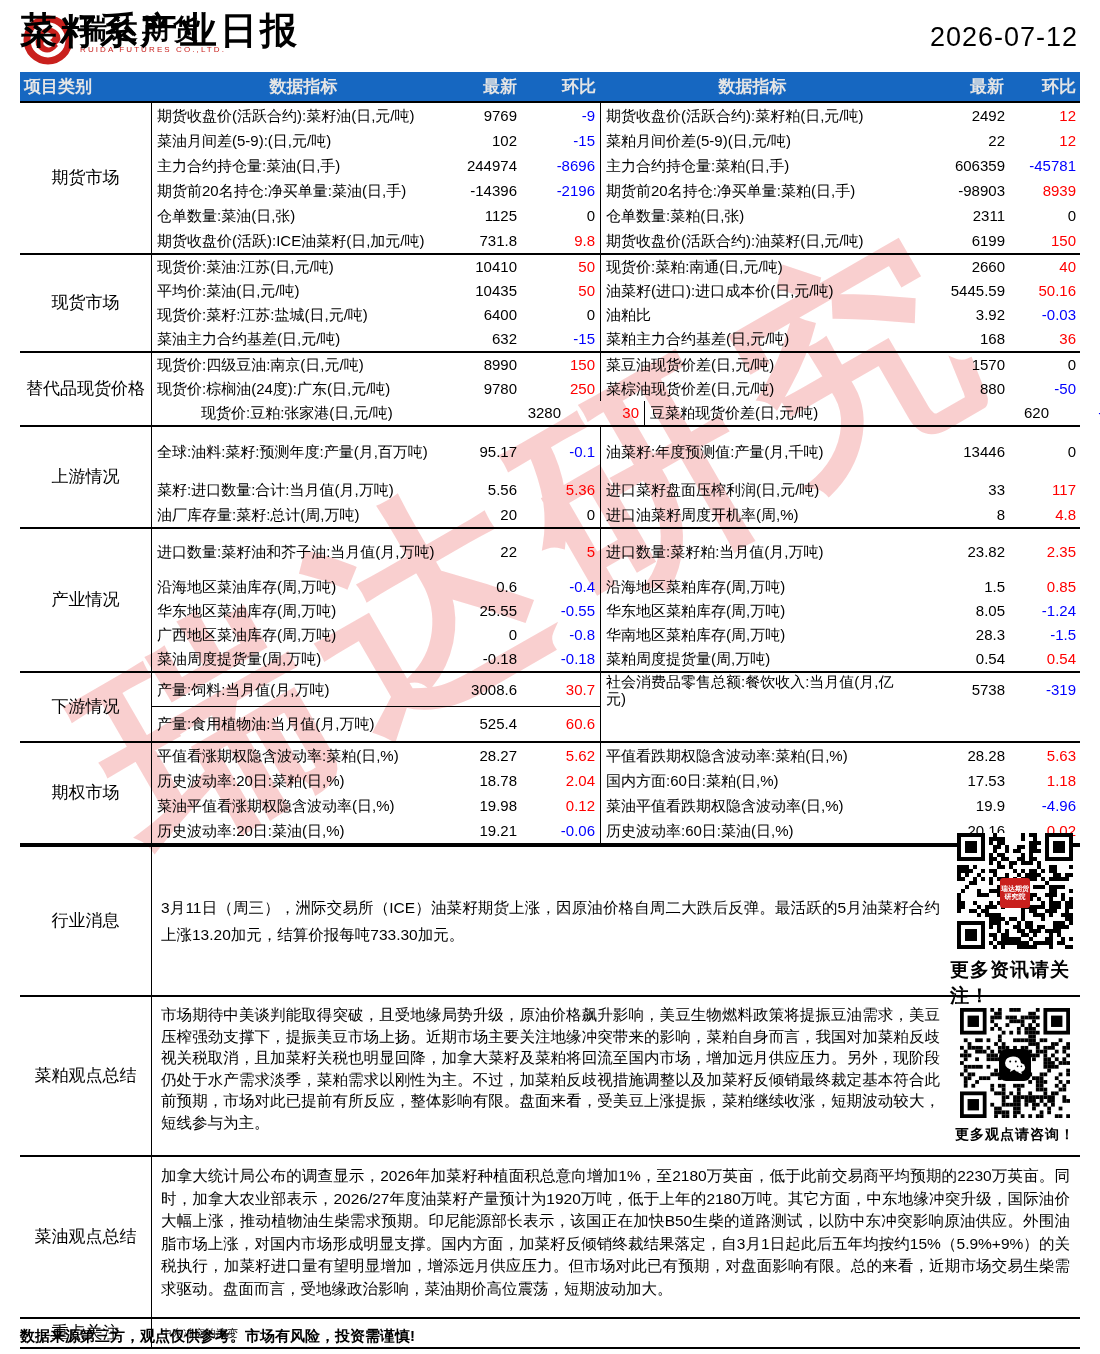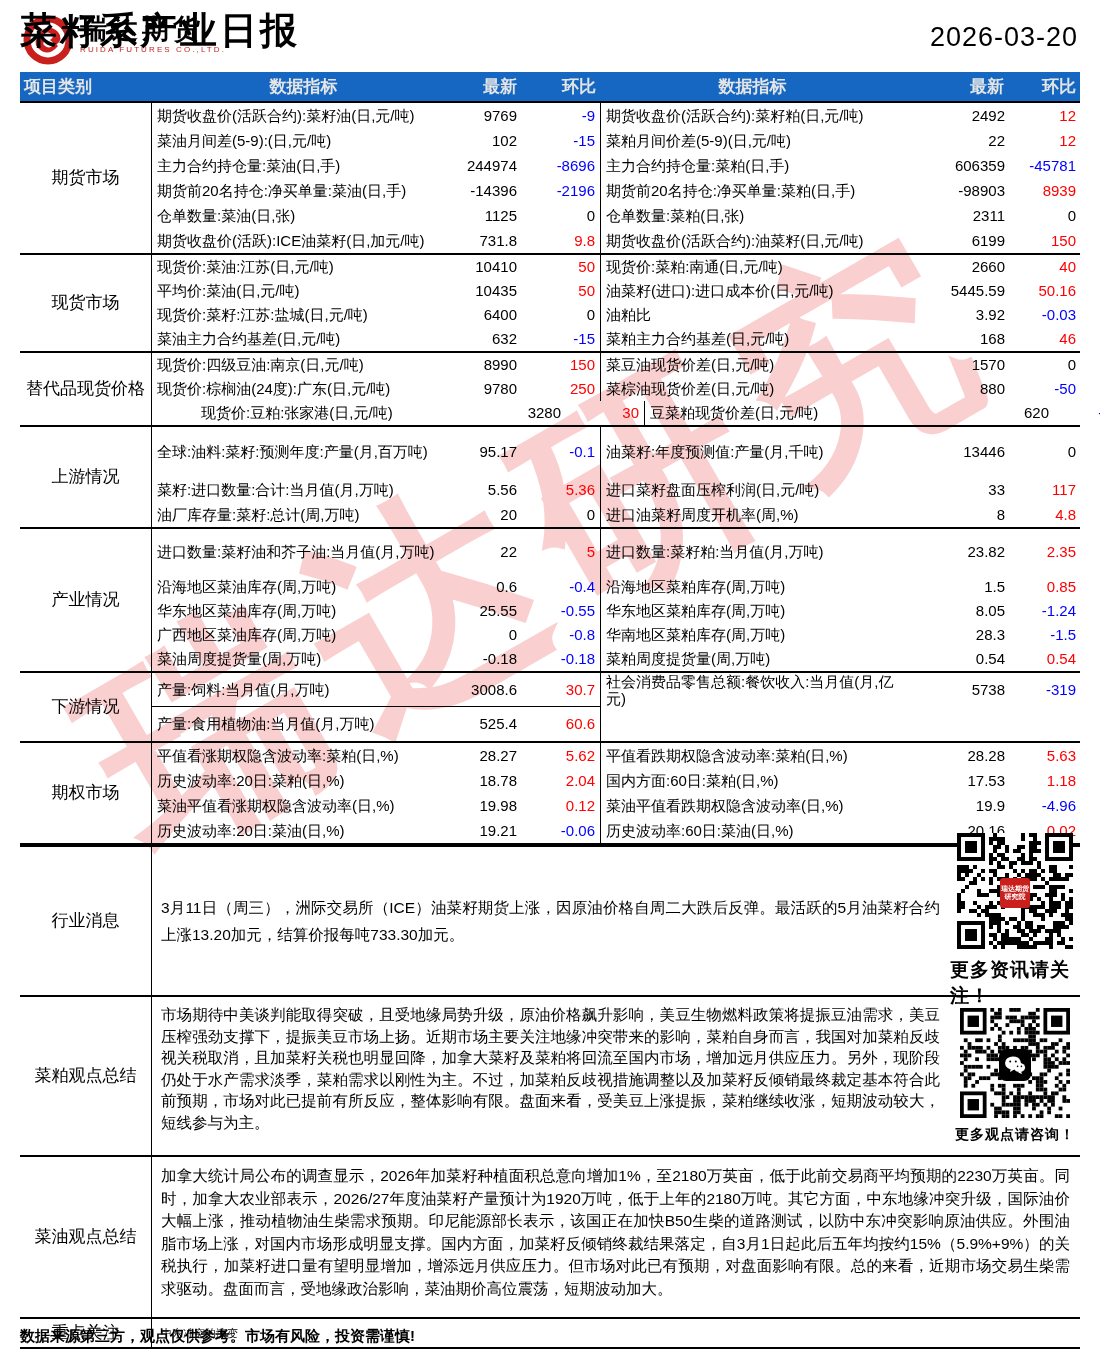--- a/index.html
+++ b/index.html
@@ -109,21 +109,21 @@
           <path d="M16 20 Q26 8 36 18 Q42 25 34 31 L28 26 Q33 23 29 20 Q24 16 19 23 Z" fill="#c9201d"></path>
           <path d="M36 32 Q26 44 16 34 Q10 27 18 21 L24 26 Q19 29 23 32 Q28 36 33 29 Z" fill="#c9201d"></path>
         </svg>
       </span>
       <span class="brand-text">
         <div class="brand-cn">瑞达期货</div>
         <div class="brand-en">RUIDA FUTURES CO.,LTD.</div>
       </span>
     </div>
     <div class="report-title">菜籽系产业日报</div>
-    <div class="report-date">2026-03-20</div>
+    <div class="report-date">2026-07-12</div>
   </div>
 
   <div class="table">
     <div class="thead">
       <div class="th">项目类别</div>
       <div class="th c">数据指标</div>
       <div class="th r pr">最新</div>
       <div class="th r">环比</div>
       <div class="th c">数据指标</div>
       <div class="th r pr">最新</div>
@@ -249,21 +249,21 @@
             </div>
             <div class="row" style="height: 24px;">
               <div class="half left">
                 <div class="cell lab">菜油主力合约基差(日,元/吨)</div>
                 <div class="cell num">632</div>
                 <div class="cell chg neg">-15</div>
               </div>
               <div class="half right">
                 <div class="cell lab">菜粕主力合约基差(日,元/吨)</div>
                 <div class="cell num">168</div>
-                <div class="cell chg pos">46</div>
+                <div class="cell chg pos">36</div>
               </div>
             </div>
           </div>
         </div>
         <div class="section">
           <div class="cat">替代品现货价格</div>
           <div class="rows">
             <div class="row" style="height: 24px;">
               <div class="half left">
                 <div class="cell lab">现货价:四级豆油:南京(日,元/吨)</div>

